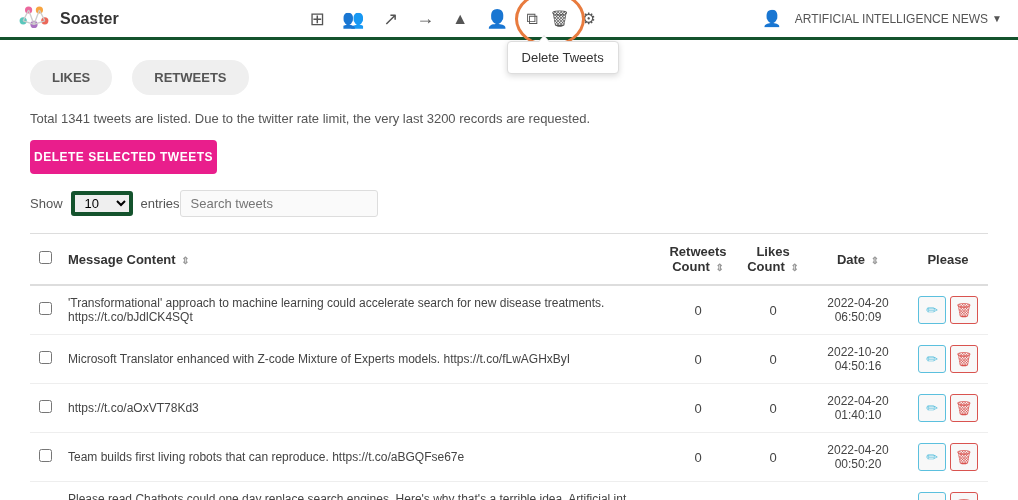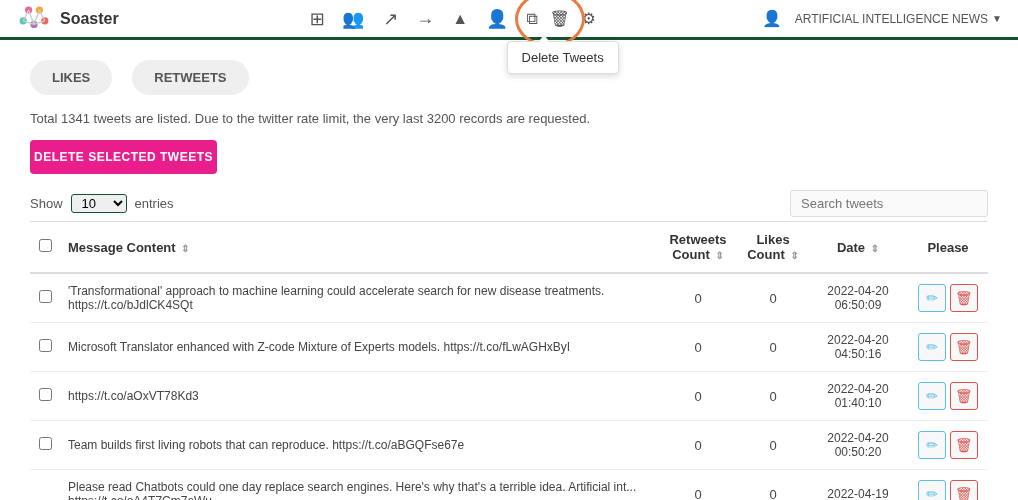--- a/index.html
+++ b/index.html
@@ -152,33 +152,32 @@
       cursor: pointer;
       text-transform: uppercase;
       letter-spacing: 0.5px;
       margin-bottom: 16px;
     }
 
     
     .table-controls {
       display: flex;
       align-items: center;
-      justify-content: space-between;
-      margin-bottom: 4px;
+      margin-bottom: 16px;
     }
     .show-entries {
       display: flex;
       align-items: center;
       gap: 8px;
       font-size: 13px;
       color: #555;
     }
     .show-entries select {
       padding: 0 6px;
-      border: 1px solid #14532d;
+      border: 4px solid #14532d;
       border-radius: 3px;
       font-size: 13px;
     }
     .search-box {
       display: flex;
       align-items: center;
       gap: 6px;
     }
     .search-box input {
       padding: 5px 10px;
@@ -368,21 +367,21 @@
         </div>
       </td>
     </tr>
         <tr>
       <td class="center">
         <input type="checkbox" style="">
       </td>
       <td style="font-size:12px; color:#444;">Microsoft Translator enhanced with Z-code Mixture of Experts models. https://t.co/fLwAGHxByI</td>
       <td class="center">0</td>
       <td class="center">0</td>
-      <td class="center" style="font-size:12px;">2022-04-20 04:50:16</td>
+      <td class="center" style="font-size:12px;">2022-10-20 04:50:16</td>
       <td class="center">
         <div class="action-btns">
           <div class="action-btn edit" title="Edit">✏</div>
           <div class="action-btn delete" title="Delete">🗑</div>
         </div>
       </td>
     </tr>
         <tr>
       <td class="center">
         <input type="checkbox" style="">

